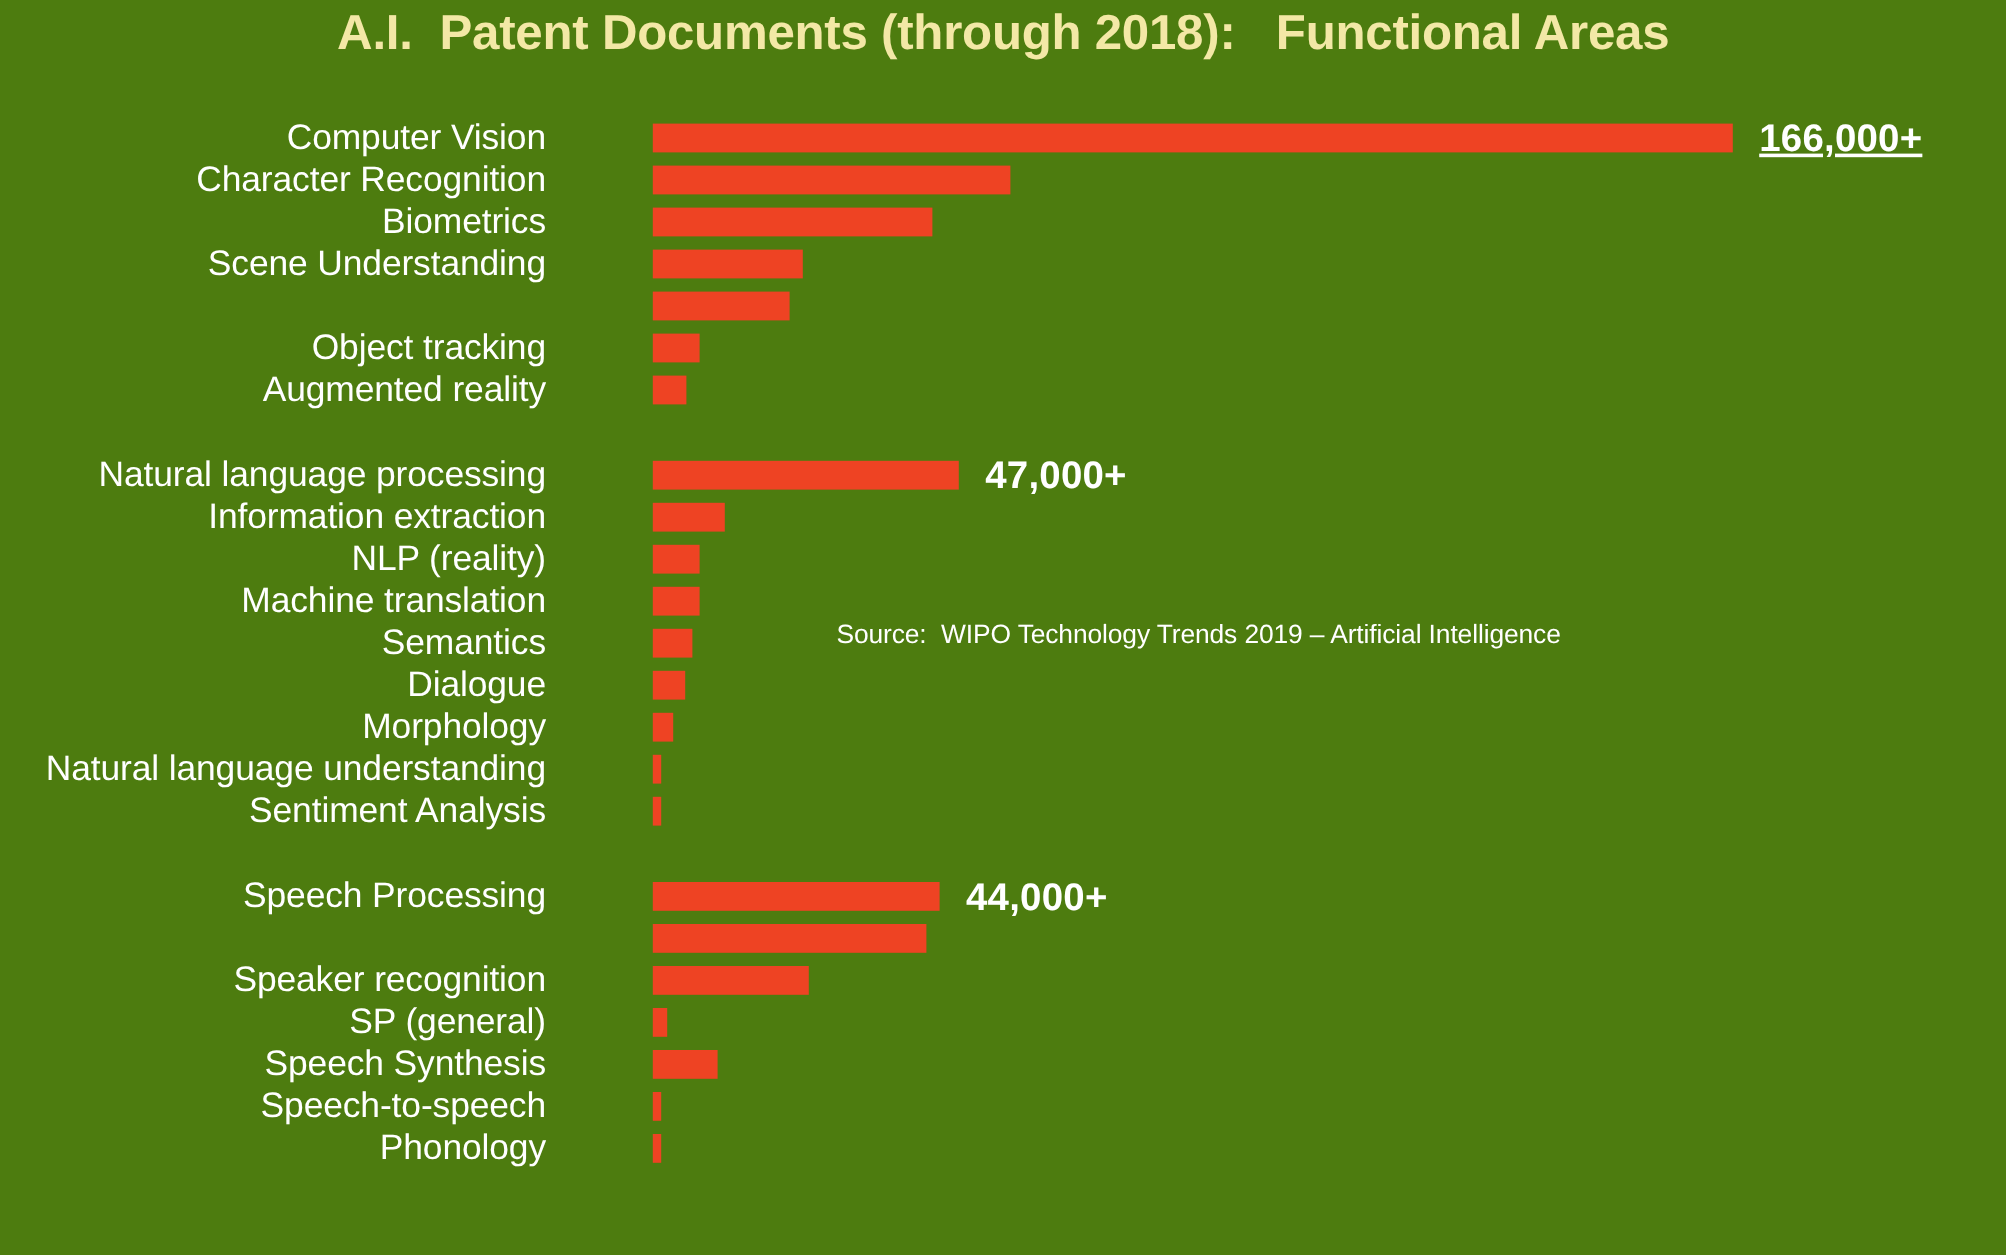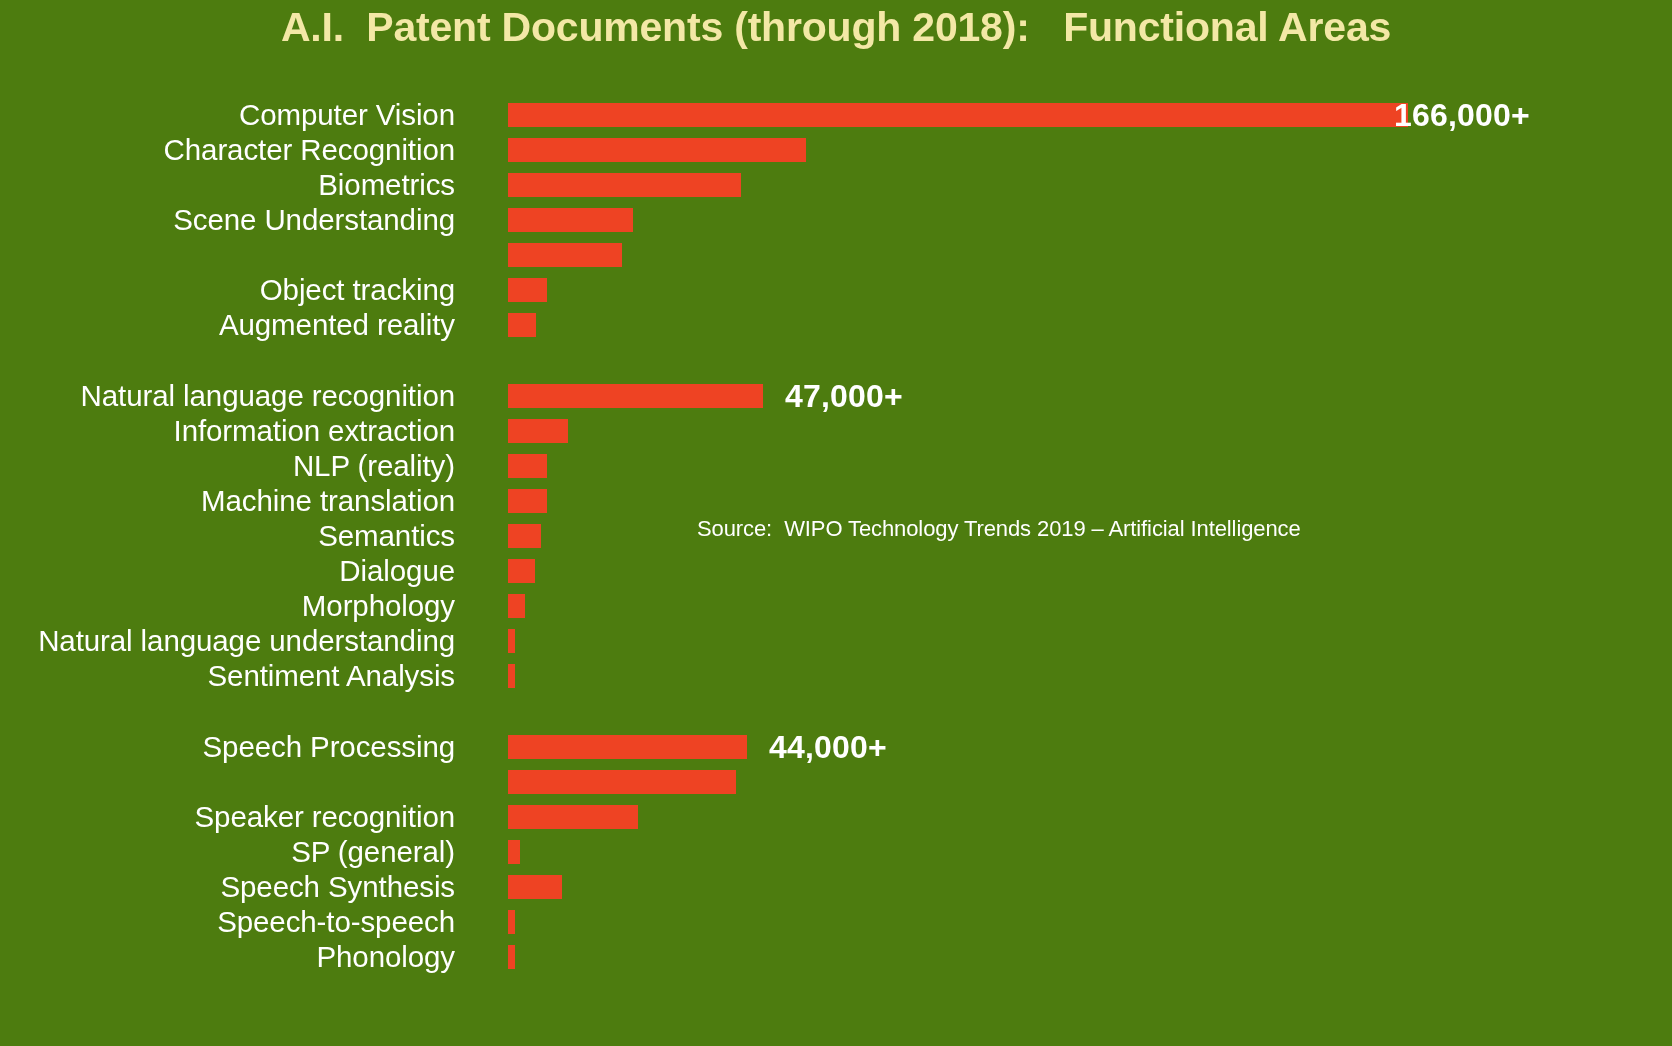--- a/index.html
+++ b/index.html
@@ -33,20 +33,21 @@
     white-space: pre;
   }
   .plot {
     position: absolute;
     top: 98px;
     left: 0;
     width: 1672px;
   }
   .group {
     position: relative;
+    margin-left: 36px;
   }
   .group + .group {
     margin-top: 36px;
   }
   .bar-row {
     position: relative;
     height: 35px;
   }
   .row-label {
     position: absolute;
@@ -101,21 +102,21 @@
 <div id="chart-root">
 
   <div class="chart-title">A.I.  Patent Documents (through 2018):   Functional Areas</div>
 
   <div class="plot" id="plot">
       <div class="group">
         <div class="bar-row">
           <div class="row-label">Computer Vision</div>
           <div class="bar-track">
             <div class="bar" style="width: 900px; background: rgb(238, 67, 35);"></div>
-            <div class="bar-value" style="left: 886px;">166,000+</div>
+            <div class="bar-value" style="left: 922px; text-decoration: underline;">166,000+</div>
           </div>
         </div>
         <div class="bar-row">
           <div class="row-label">Character Recognition</div>
           <div class="bar-track">
             <div class="bar" style="width: 298px; background: rgb(238, 67, 35);"></div>
           </div>
         </div>
         <div class="bar-row">
           <div class="row-label">Biometrics</div>
@@ -142,21 +143,21 @@
         </div>
         <div class="bar-row">
           <div class="row-label">Augmented reality</div>
           <div class="bar-track">
             <div class="bar" style="width: 28px; background: rgb(238, 67, 35);"></div>
           </div>
         </div>
       </div>
       <div class="group">
         <div class="bar-row">
-          <div class="row-label">Natural language recognition</div>
+          <div class="row-label">Natural language processing</div>
           <div class="bar-track">
             <div class="bar" style="width: 255px; background: rgb(238, 67, 35);"></div>
             <div class="bar-value" style="left: 277px;">47,000+</div>
           </div>
         </div>
         <div class="bar-row">
           <div class="row-label">Information extraction</div>
           <div class="bar-track">
             <div class="bar" style="width: 60px; background: rgb(238, 67, 35);"></div>
           </div>

